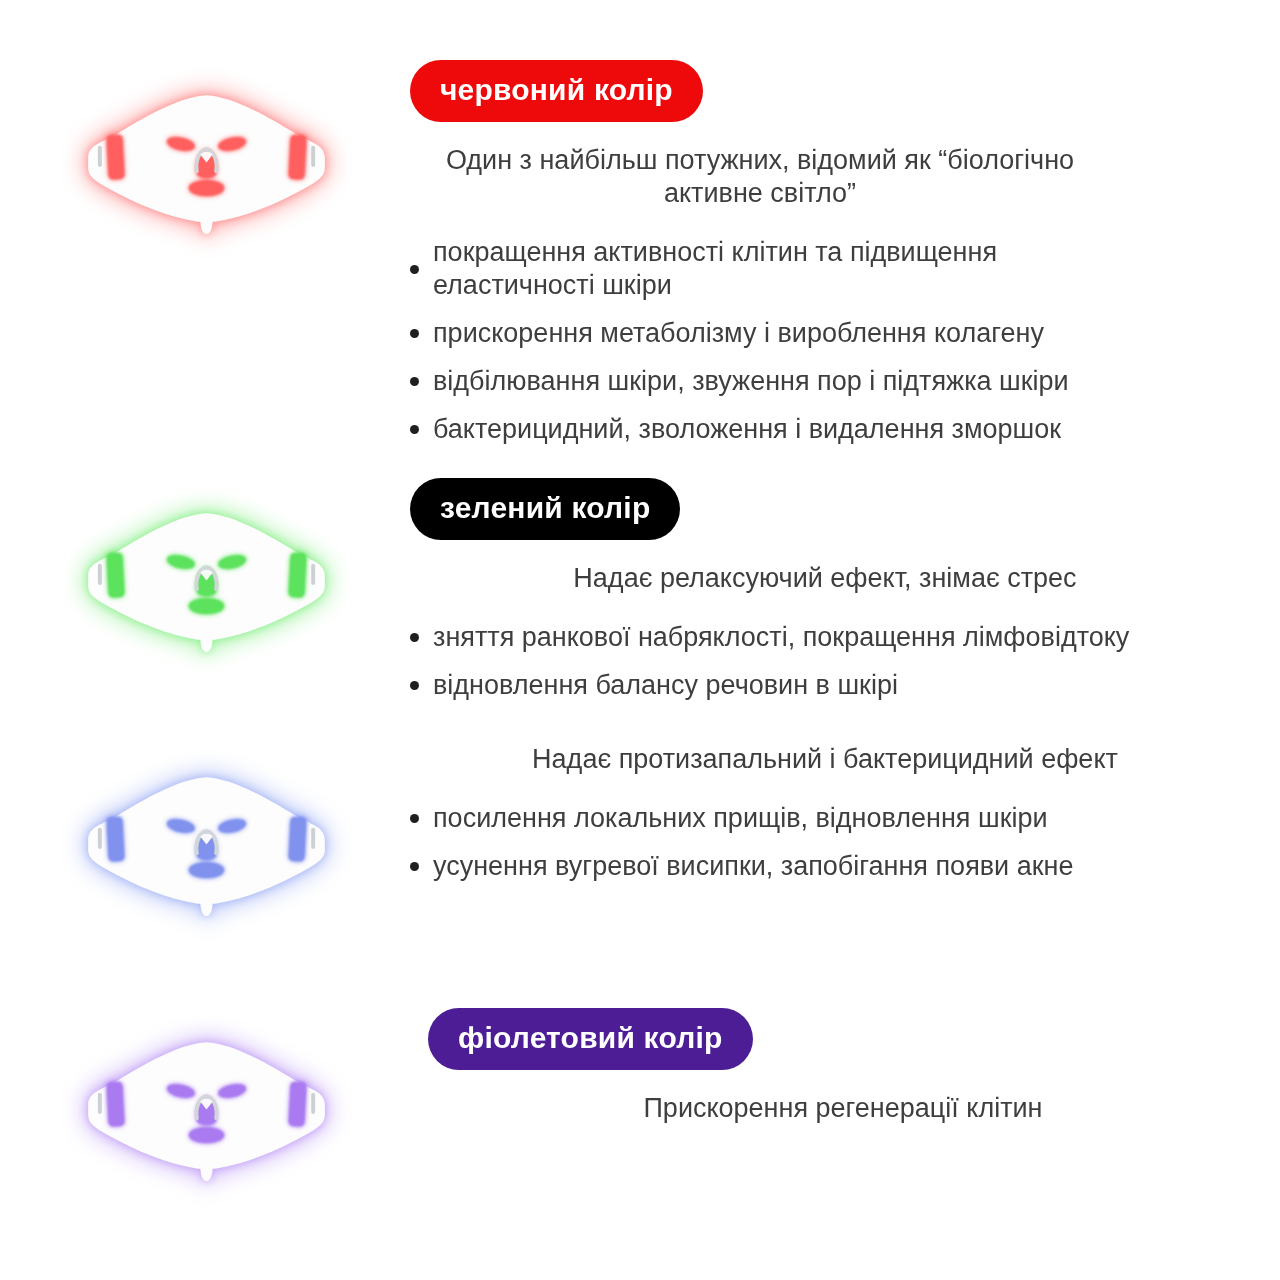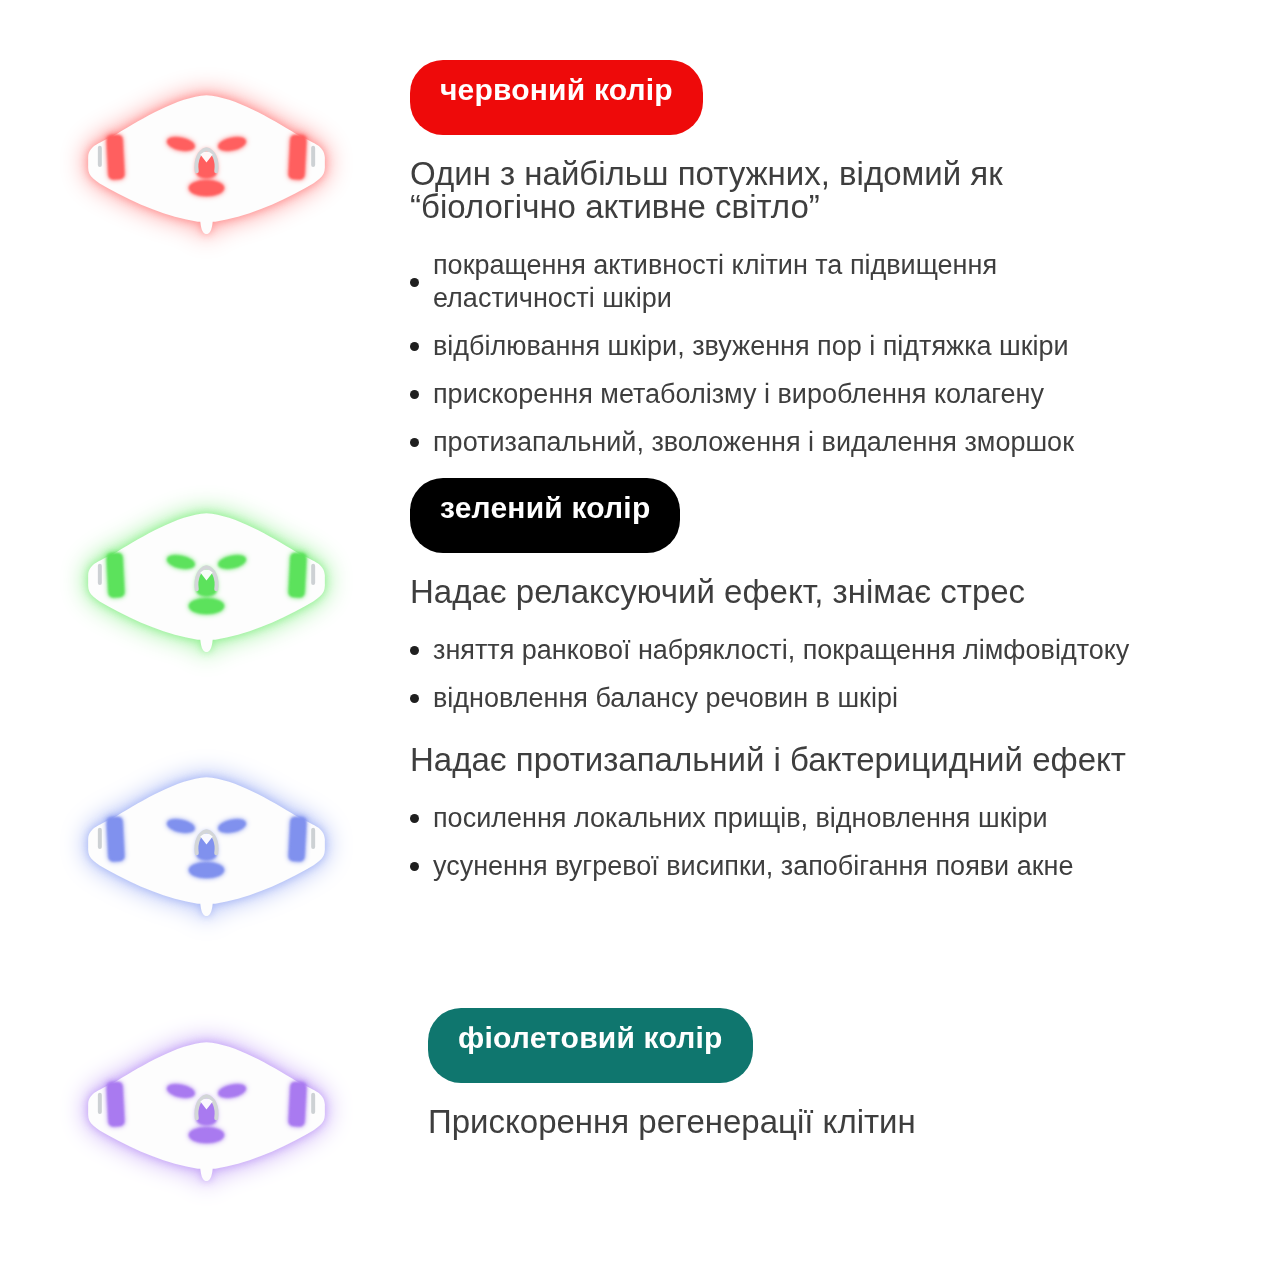--- a/index.html
+++ b/index.html
@@ -37,33 +37,34 @@
   
   .sec { position: absolute; left: 410px; width: 830px; }
   .s0 { top: 60px; }
   .s1 { top: 478px; }
   .s2 { top: 743px; }
   .s3 { top: 1008px; left: 428px; }
 
   .badge {
     display: inline-flex;
     align-items: center;
-    padding: 13px 30px 28px 30px;
+    padding: 13px 30px 15px 30px;
     border-radius: 33px;
     margin: 0 0 22px 0;
     color: #ffffff;
     font-size: 30px;
     font-weight: bold;
     letter-spacing: 0.2px;
   }
   .desc {
     margin: 0 0 26px 0;
-    font-size: 33px;
+    font-size: 27px;
     line-height: 33px;
     white-space: nowrap;
+    text-align: center;
   }
   .desc.wrap { white-space: normal; max-width: 700px; }
 
   ul.bullets { list-style: none; margin: 0; padding: 0; }
   li.bullet {
     display: flex;
     align-items: center;
     margin: 0 0 15px 0;
     font-size: 27px;
     line-height: 33px;
@@ -108,29 +109,29 @@
       <span>червоний колір</span>
     </div>
     <p class="desc wrap">Один з найбільш потужних, відомий як “біологічно активне світло”</p>
     <ul class="bullets">
       <li class="bullet">
         <span class="dot"></span>
         <span class="bt wrap-b">покращення активності клітин та підвищення еластичності шкіри</span>
       </li>
       <li class="bullet">
         <span class="dot"></span>
+        <span class="bt">прискорення метаболізму і вироблення колагену</span>
+      </li>
+      <li class="bullet">
+        <span class="dot"></span>
         <span class="bt">відбілювання шкіри, звуження пор і підтяжка шкіри</span>
       </li>
       <li class="bullet">
         <span class="dot"></span>
-        <span class="bt">прискорення метаболізму і вироблення колагену</span>
-      </li>
-      <li class="bullet">
-        <span class="dot"></span>
-        <span class="bt">протизапальний, зволоження і видалення зморшок</span>
+        <span class="bt">бактерицидний, зволоження і видалення зморшок</span>
       </li>
     </ul>
   </section>
 
   <div class="mask-wrap m1" style="--core: #5ce25c; --glow: #93f093;">
     <svg class="mask-svg" viewBox="0 0 300 180" width="265" height="159">
       <path class="mbody" d="M150,14 C183,16 222,40 252,58 C270,68 283,70 284,84 L284,96 C284,106 276,111 262,119 C230,137 194,152 160,157 L157,157 C156,168 153,171 150,171 C147,171 144,168 143,157 L140,157 C106,152 70,137 38,119 C24,111 16,106 16,96 L16,84 C17,70 30,68 48,58 C78,40 117,16 150,14 Z"></path>
       <g class="features">
         <ellipse cx="121" cy="69" rx="16" ry="7" transform="rotate(12 121 69)"></ellipse>
         <ellipse cx="179" cy="69" rx="16" ry="7" transform="rotate(-12 179 69)"></ellipse>
@@ -213,19 +214,19 @@
       <g class="hardware">
         <path class="nose-outline" d="M139,100 C137,87 142,77 150,75 C158,77 163,87 161,100"></path>
         <path class="notch" d="M143,81 Q150,74 157,81 L150,90 Z"></path>
         <rect x="27" y="71" width="4.5" height="24" rx="2.25"></rect>
         <rect x="268.5" y="71" width="4.5" height="24" rx="2.25"></rect>
       </g>
     </svg>
   </div>
 
   <section class="sec s3">
-    <div class="badge" style="background: #0f766e;">
+    <div class="badge" style="background: #4c1d95;">
       <span>фіолетовий колір</span>
     </div>
     <p class="desc">Прискорення регенерації клітин</p>
   </section>
 
 </div>
 
 </body></html>

